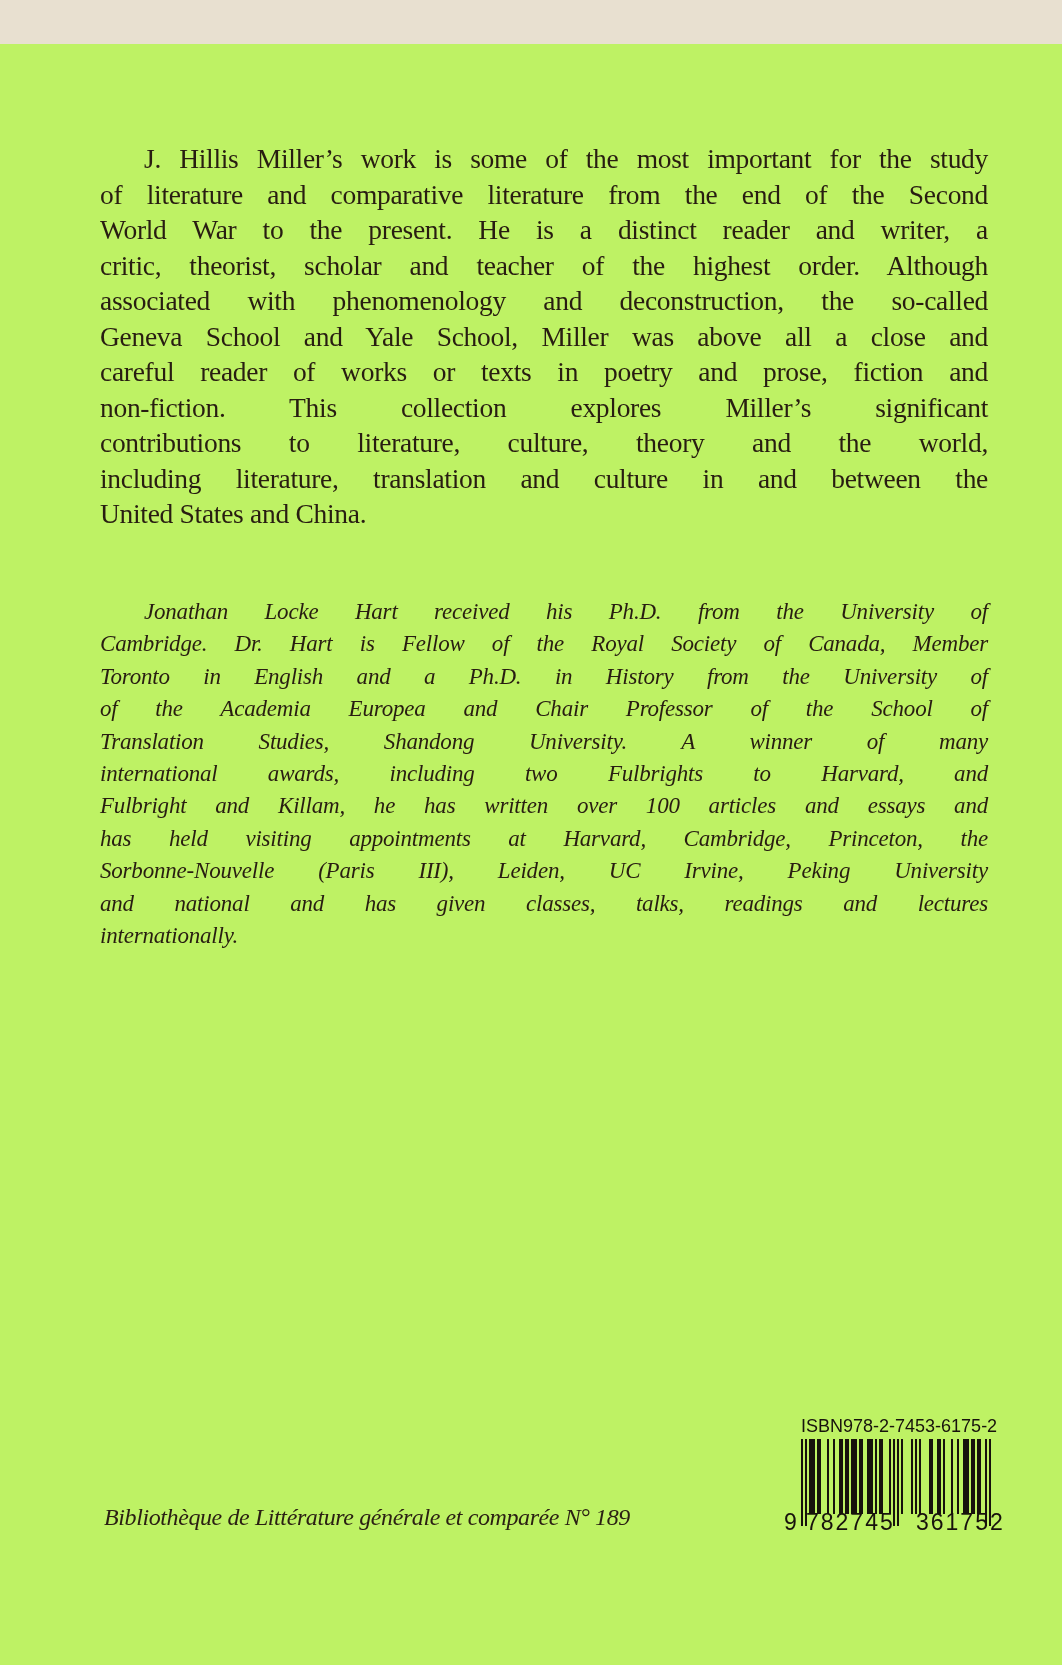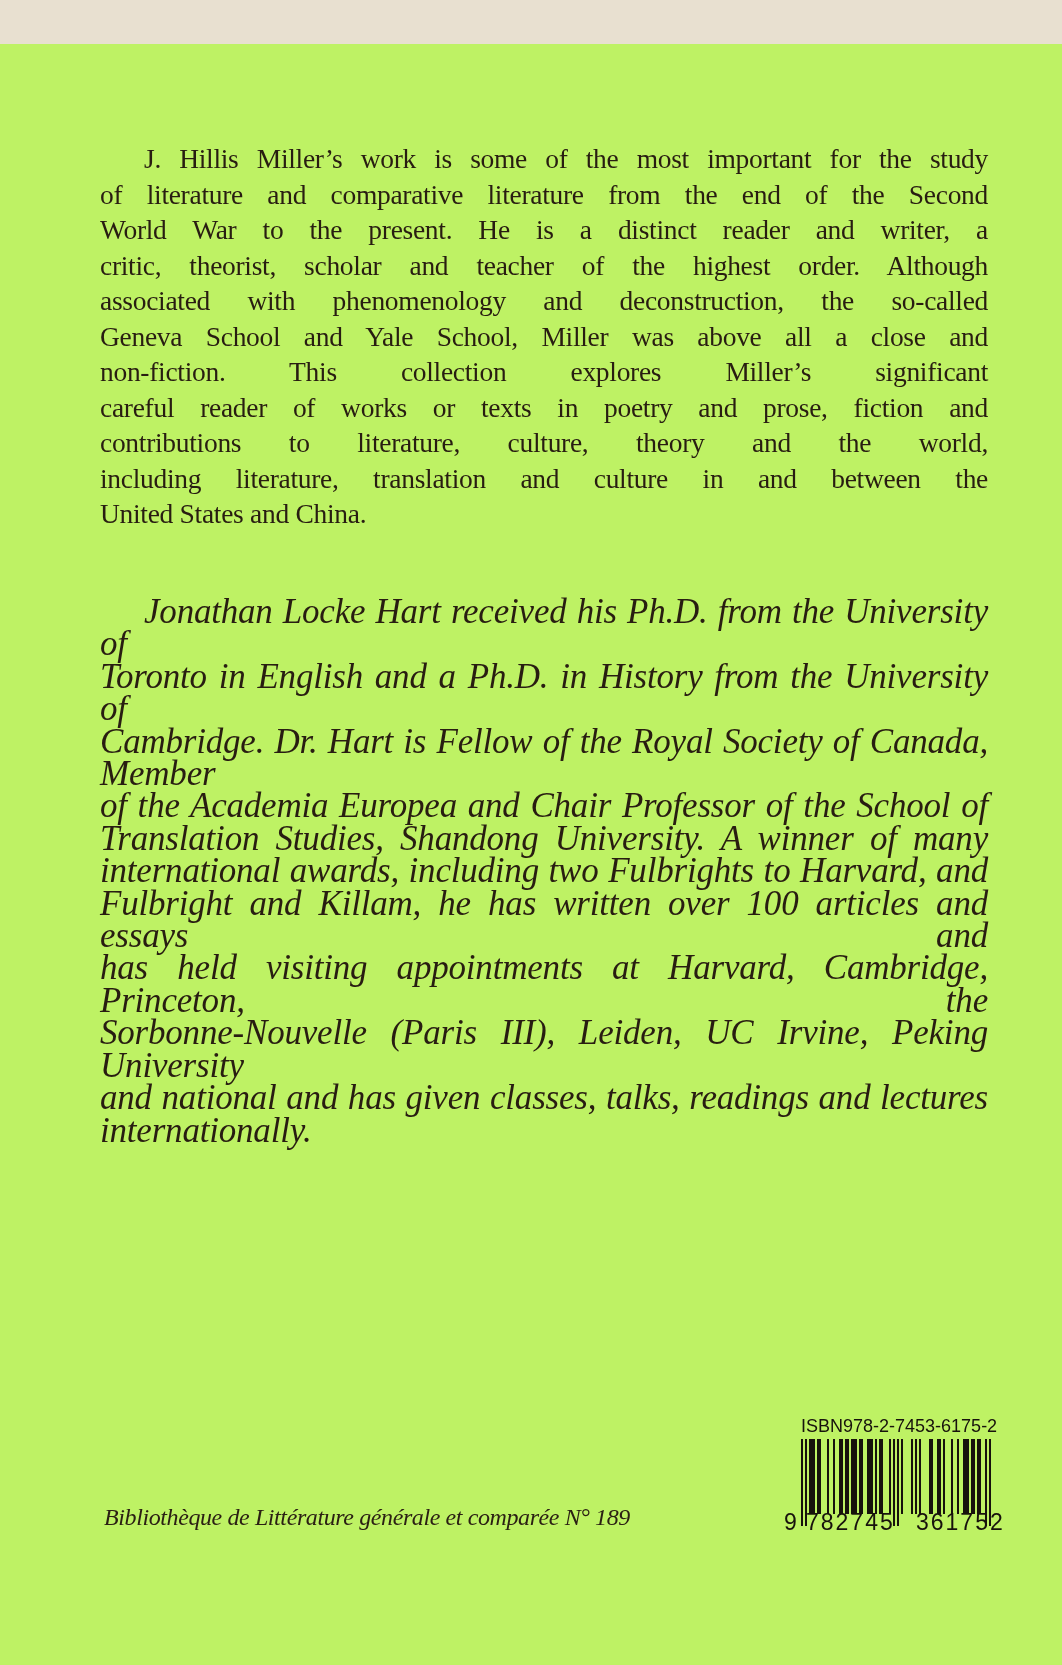--- a/index.html
+++ b/index.html
@@ -23,21 +23,21 @@
 
   .synopsis {
     top: 97px;
     font-size: 27.5px;
     line-height: 35.5px;
     letter-spacing: -0.3px;
   }
 
   .bio {
     top: 552px;
-    font-size: 35px;
+    font-size: 23px;
     line-height: 32.4px;
     font-style: italic;
     letter-spacing: -0.2px;
   }
 
   .series-note {
     position: absolute;
     left: 104px;
     top: 1460px;
     font-style: italic;
@@ -76,31 +76,31 @@
 
 <div class="page" style="background: #bef264; color: rgb(40, 29, 17); margin-top: 44px;">
 
   <section class="para synopsis">
       <div class="line indent">J. Hillis Miller’s work is some of the most important for the study</div>
       <div class="line">of literature and comparative literature from the end of the Second</div>
       <div class="line">World War to the present.  He is a distinct reader and writer, a</div>
       <div class="line">critic, theorist, scholar and teacher of the highest order. Although</div>
       <div class="line">associated with phenomenology and deconstruction, the so-called</div>
       <div class="line">Geneva School and Yale School, Miller was above all a close and</div>
+      <div class="line">careful reader of works or texts in poetry and prose, fiction and</div>
       <div class="line">non-fiction. This collection explores Miller’s significant</div>
-      <div class="line">careful reader of works or texts in poetry and prose, fiction and</div>
       <div class="line">contributions to literature, culture, theory and the world,</div>
       <div class="line">including literature, translation and culture in and between the</div>
       <div class="line last">United States and China.</div>
     </section>
 
   <section class="para bio">
       <div class="line indent">Jonathan Locke Hart received his Ph.D. from the University of</div>
+      <div class="line">Cambridge. Dr. Hart is Fellow of the Royal Society of Canada, Member</div>
       <div class="line">Toronto in English and a Ph.D. in History from the University of</div>
-      <div class="line">Cambridge. Dr. Hart is Fellow of the Royal Society of Canada, Member</div>
       <div class="line">of the Academia Europea and Chair Professor of the School of</div>
       <div class="line">Translation Studies, Shandong University. A winner of many</div>
       <div class="line">international awards, including two Fulbrights to Harvard, and</div>
       <div class="line">Fulbright and Killam, he has written over 100 articles and essays and</div>
       <div class="line">has held visiting appointments at Harvard, Cambridge, Princeton, the</div>
       <div class="line">Sorbonne-Nouvelle (Paris III), Leiden, UC Irvine, Peking University</div>
       <div class="line">and national and has given classes, talks, readings and lectures</div>
       <div class="line last">internationally.</div>
     </section>
 

